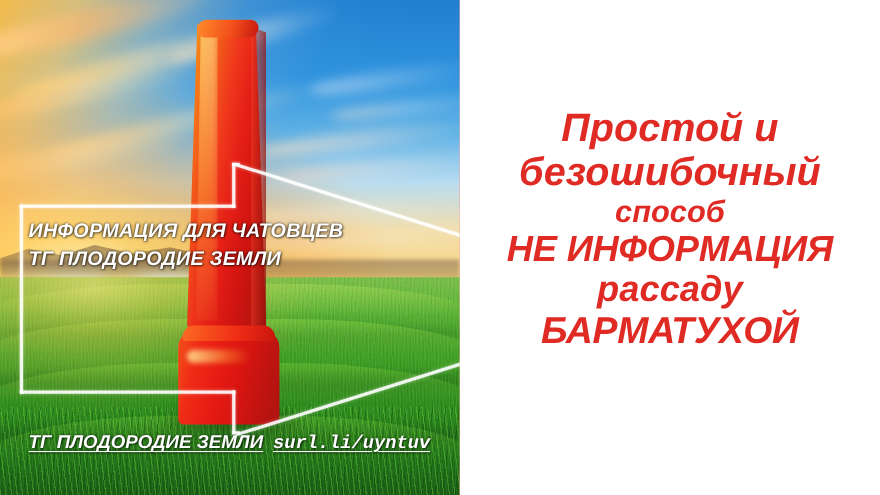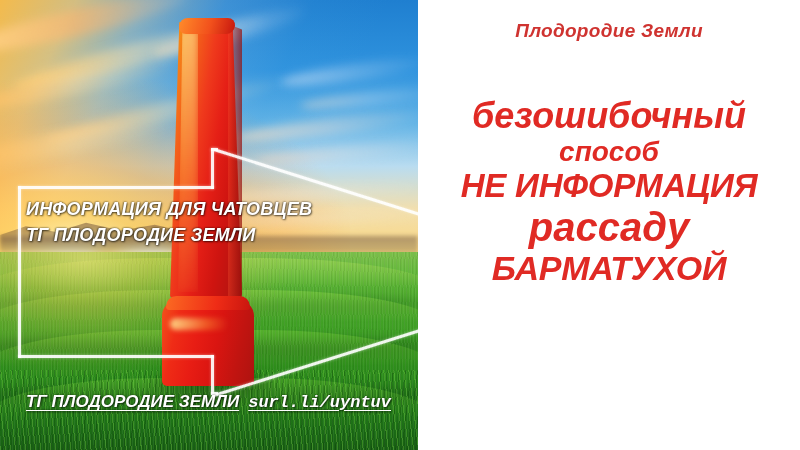--- a/index.html
+++ b/index.html
@@ -442,21 +442,21 @@
     font-weight: bold;
     font-style: italic;
     color: #e02a24;
     line-height: 1.12;
     white-space: nowrap;
   }
   .hl-1 { font-size: 36px; }
   .hl-2 { font-size: 36px; }
   .hl-3 { font-size: 28px; }
   .hl-4 { font-size: 33px; letter-spacing: -0.2px; }
-  .hl-5 { font-size: 40px; }
+  .hl-5 { font-size: 33px; }
   .hl-6 { font-size: 34px; letter-spacing: -0.2px; }
 </style>
 </head>
 <body>
 
 <div id="poster">
 
   <div id="photo-panel">
 
     <div class="sky-base"></div>
@@ -520,23 +520,23 @@
     </div>
 
     <div id="photo-footer">
       <span class="ft">ТГ ПЛОДОРОДИЕ ЗЕМЛИ</span><span class="ft ft-url">surl.li/uyntuv</span>
     </div>
 
   </div>
 
   <div id="text-panel">
 
-    <div id="brand-title">Плодородие Земли</div>
 
     <div id="headline">
+      <span class="hl hl-1">Простой и</span>
       <span class="hl hl-2">безошибочный</span>
       <span class="hl hl-3">способ</span>
       <span class="hl hl-4">НЕ ИНФОРМАЦИЯ</span>
       <span class="hl hl-5">рассаду</span>
       <span class="hl hl-6">БАРМАТУХОЙ</span>
     </div>
 
   </div>
 
 </div>

